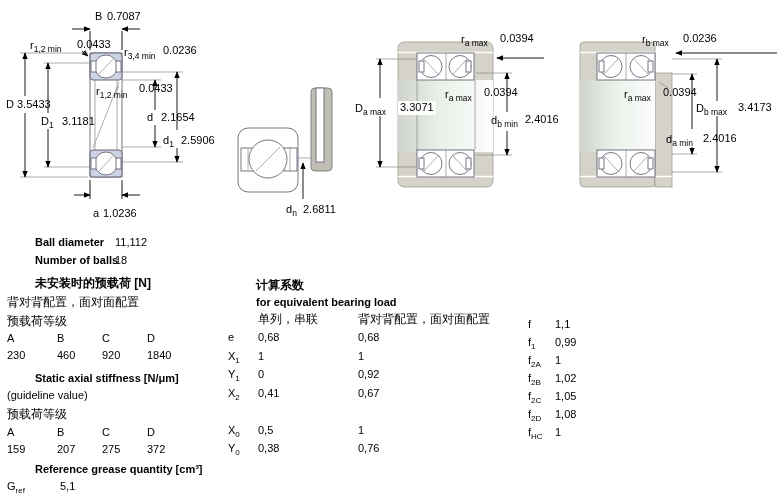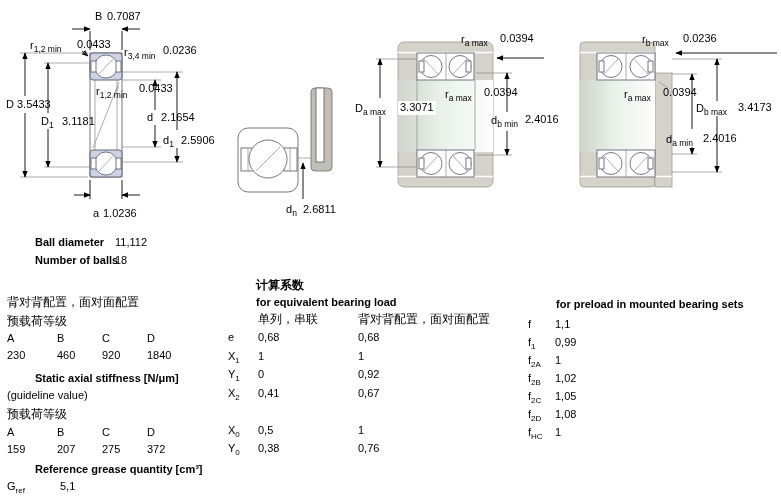--- a/index.html
+++ b/index.html
@@ -231,20 +231,21 @@
     <text x="703" y="142">2.4016</text>
   </g>
 </svg>
 
 <div class="row" style="left:7px;top:236px">
   <span class="b lw80">Ball diameter</span><span>11,112</span>
 </div>
 <div class="row" style="left:7px;top:254px">
   <span class="b lw80">Number of balls</span><span>18</span>
 </div>
+<div class="row cn b" style="left:7px;top:275px">未安装时的预载荷 [N]</div>
 <div class="row cn" style="left:7px;top:294px">背对背配置，面对面配置</div>
 <div class="row cn" style="left:7px;top:313px">预载荷等级</div>
 <div class="row" style="left:7px;top:332px">
   <span class="c1">A</span><span class="c2">B</span><span class="c3">C</span><span>D</span>
 </div>
 <div class="row" style="left:7px;top:349px">
   <span class="c1">230</span><span class="c2">460</span><span class="c3">920</span><span>1840</span>
 </div>
 <div class="row b" style="left:7px;top:372px">Static axial stiffness [N/μm]</div>
 <div class="row" style="left:7px;top:389px">(guideline value)</div>
@@ -277,21 +278,20 @@
 <div class="row" style="left:228px;top:387px">
   <span class="m0"><span>X</span><sub>2</sub></span><span class="m1">0,41</span><span>0,67</span>
 </div>
 <div class="row" style="left:228px;top:424px">
   <span class="m0"><span>X</span><sub>0</sub></span><span class="m1">0,5</span><span>1</span>
 </div>
 <div class="row" style="left:228px;top:442px">
   <span class="m0"><span>Y</span><sub>0</sub></span><span class="m1">0,38</span><span>0,76</span>
 </div>
 
-<div class="row b" style="left:528px;top:298px">for preload in mounted bearing sets</div>
 <div class="row" style="left:528px;top:318px">
   <span class="r0"><span>f</span><sub></sub></span><span>1,1</span>
 </div>
 <div class="row" style="left:528px;top:336px">
   <span class="r0"><span>f</span><sub>1</sub></span><span>0,99</span>
 </div>
 <div class="row" style="left:528px;top:354px">
   <span class="r0"><span>f</span><sub>2A</sub></span><span>1</span>
 </div>
 <div class="row" style="left:528px;top:372px">

